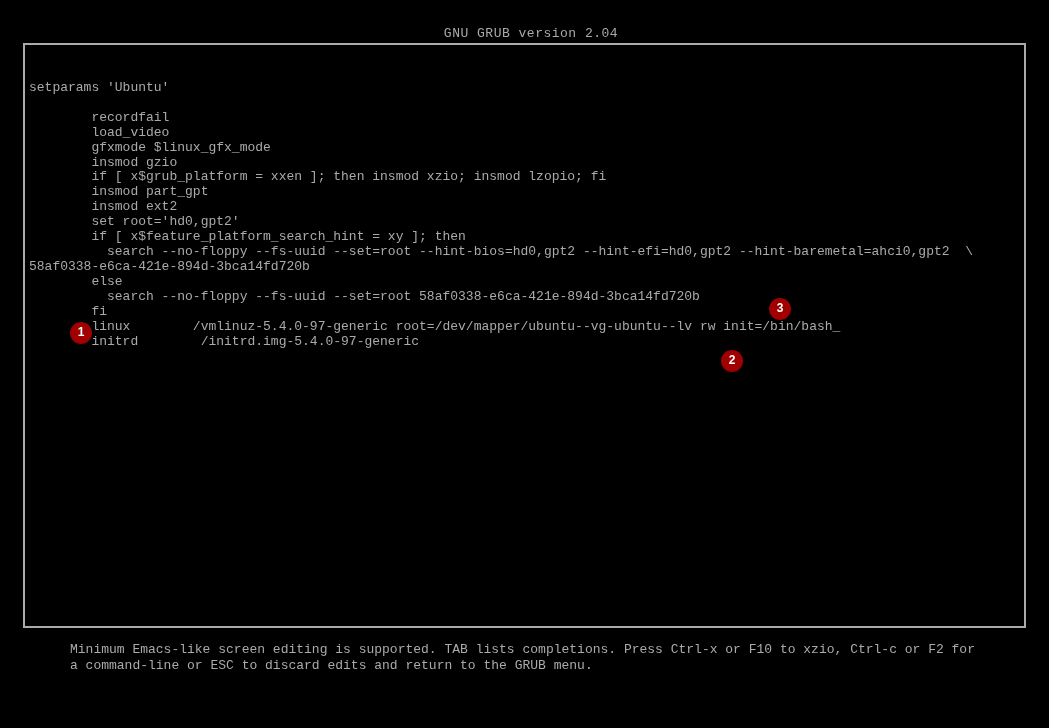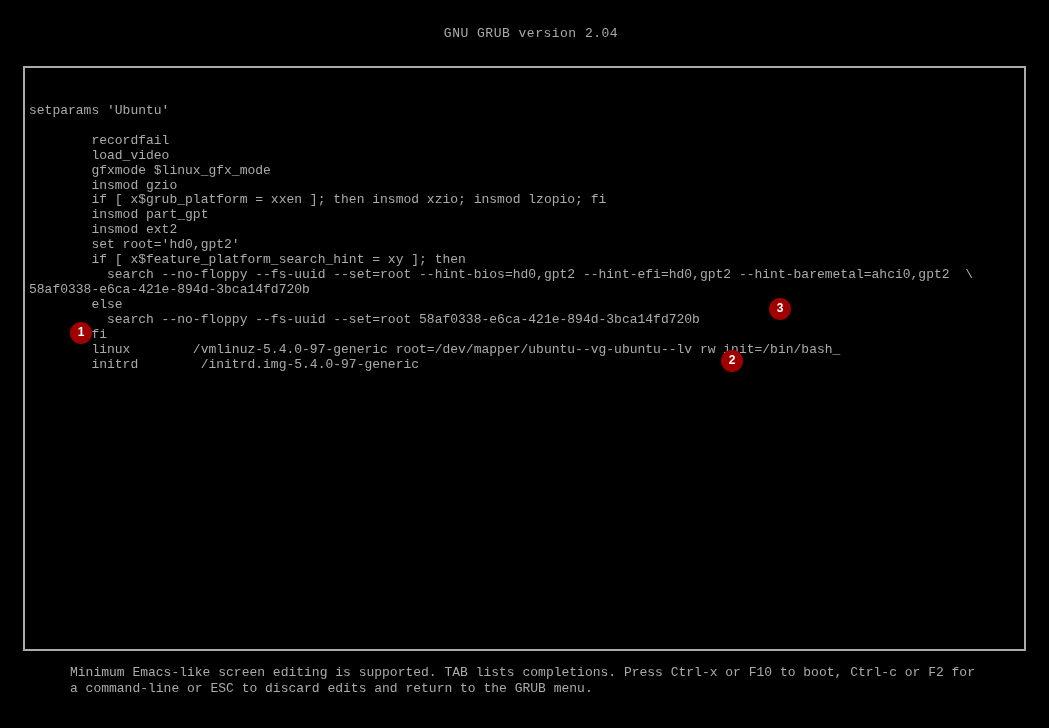--- a/index.html
+++ b/index.html
@@ -14,21 +14,21 @@
       font-size: 13px;
       line-height: 1.15;
       width: 1049px;
       height: 728px;
       overflow: hidden;
       position: relative;
     }
     .title {
       text-align: center;
       padding-top: 27px;
-      padding-bottom: 24px;
+      padding-bottom: 1px;
       letter-spacing: 0.5px;
       margin-left: 13px;
     }
     .editor-box {
       border: 2px solid #aaa;
       margin: 0 23px;
       height: 585px;
       padding: 6px 4px 12px 4px;
       white-space: pre;
       overflow: hidden;
@@ -76,19 +76,19 @@
         if [ x$feature_platform_search_hint = xy ]; then
           search --no-floppy --fs-uuid --set=root --hint-bios=hd0,gpt2 --hint-efi=hd0,gpt2 --hint-baremetal=ahci0,gpt2  \
 58af0338-e6ca-421e-894d-3bca14fd720b
         else
           search --no-floppy --fs-uuid --set=root 58af0338-e6ca-421e-894d-3bca14fd720b
         fi
         linux        /vmlinuz-5.4.0-97-generic root=/dev/mapper/ubuntu--vg-ubuntu--lv rw init=/bin/bash_
         initrd        /initrd.img-5.4.0-97-generic</div>
 </div>
 
-<div class="footer">Minimum Emacs-like screen editing is supported. TAB lists completions. Press Ctrl-x or F10 to boot, Ctrl-c or F2 for a command-line or ESC to discard edits and return to the GRUB menu.</div>
+<div class="footer">Minimum Emacs-like screen editing is supported. TAB lists completions. Press Ctrl-x or F10 to xzio, Ctrl-c or F2 for a command-line or ESC to discard edits and return to the GRUB menu.</div>
 
 <div id="annotations-container">
     <div class="annotation" style="top: 322px; left: 70px;">1</div>
     <div class="annotation" style="top: 350px; left: 721px;">2</div>
     <div class="annotation" style="top: 298px; left: 769px;">3</div>
   </div>
 
 </body></html>

